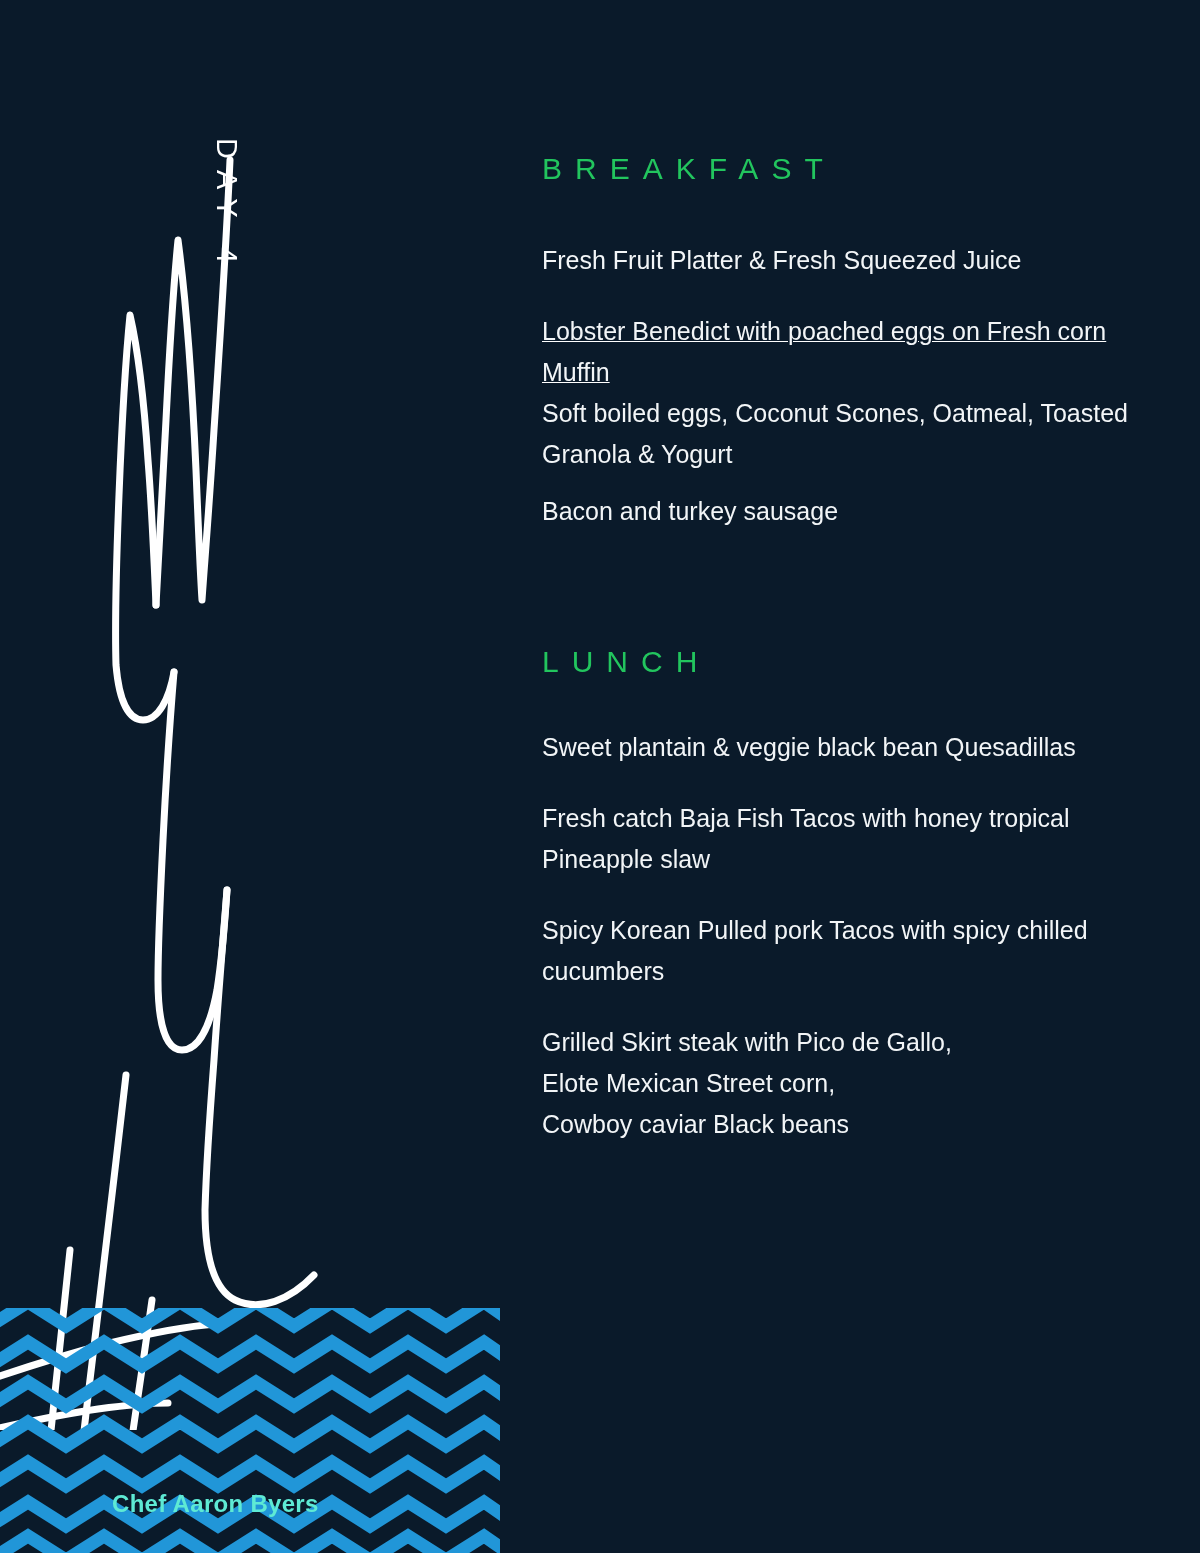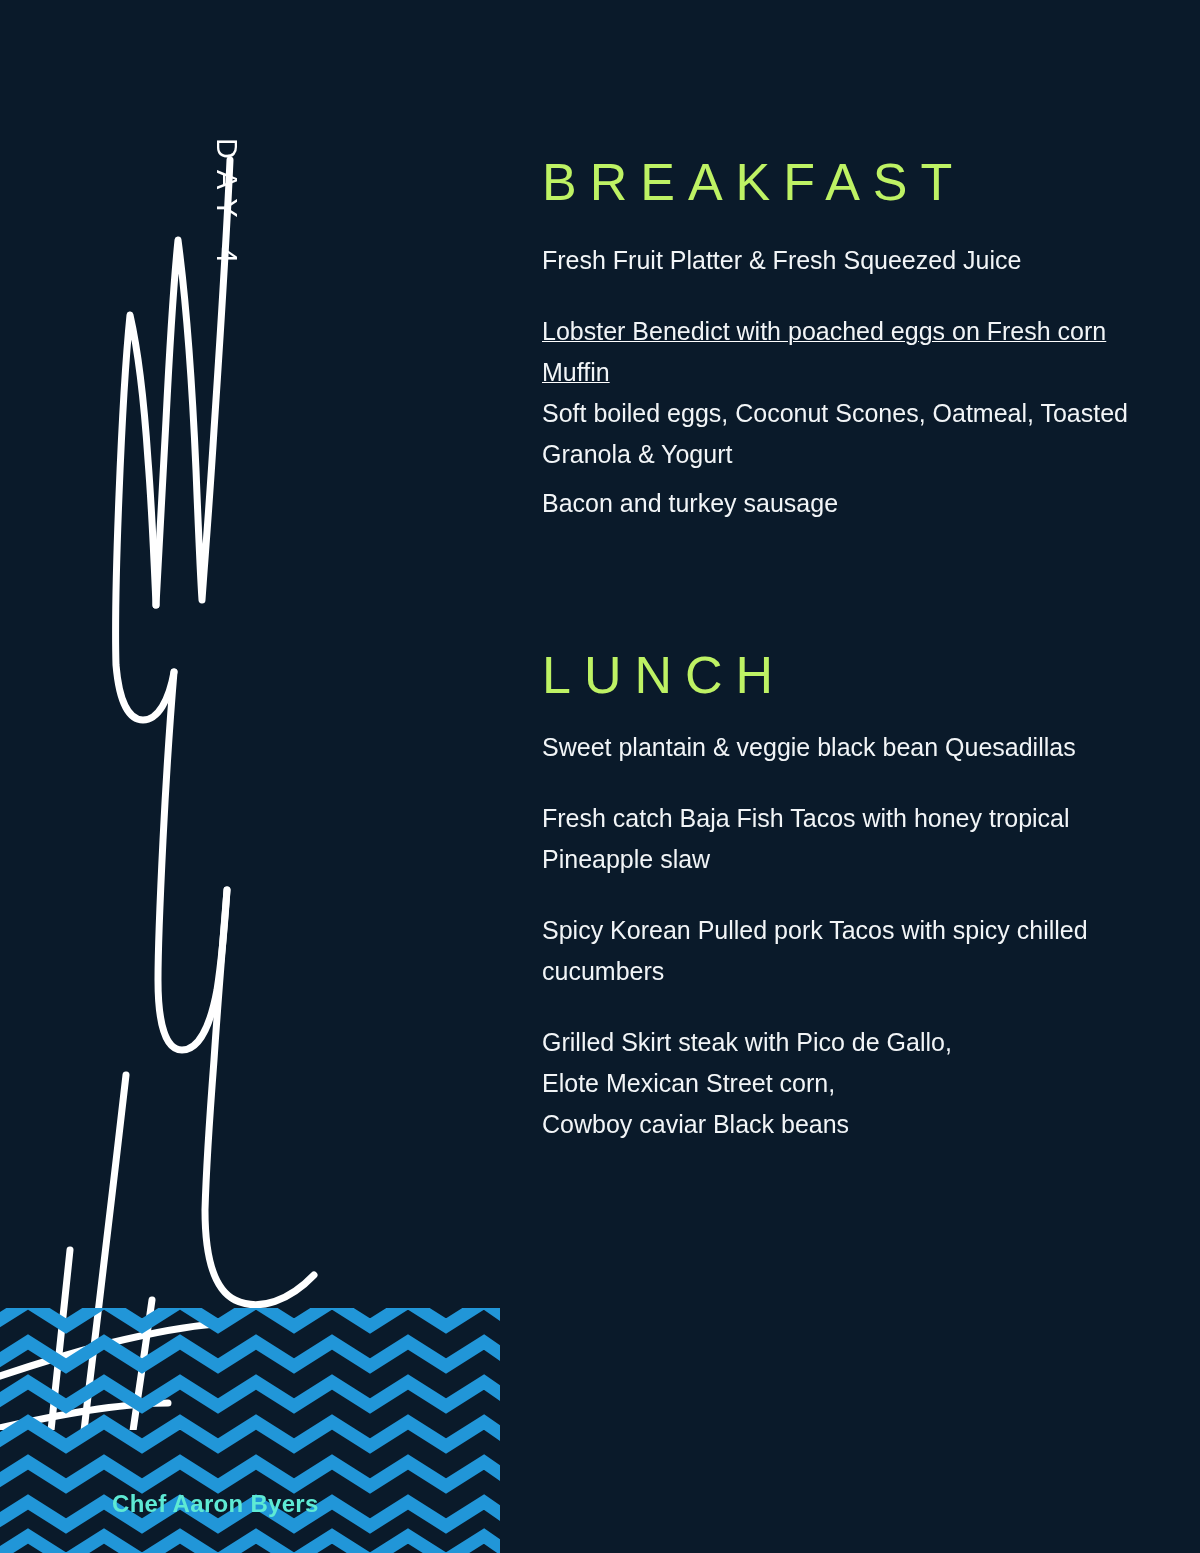--- a/index.html
+++ b/index.html
@@ -71,24 +71,24 @@
   
   .content {
     position: absolute;
     left: 540px;
     top: 0;
     width: 615px;
     height: 1553px;
   }
 
   .section-title {
-    font-size: 52px;
+    font-size: 30px;
     font-weight: 400;
     letter-spacing: 13px;
-    color: #bef264;
+    color: #22c55e;
     margin: 0;
   }
 
   .sec-breakfast { position: absolute; top: 152px; left: 2px; }
   .sec-lunch { position: absolute; top: 645px; left: 2px; }
 
   .block {
     position: absolute;
     left: 2px;
     width: 612px;
@@ -168,21 +168,21 @@
 
     <h2 class="section-title sec-breakfast">BREAKFAST</h2>
 
     <div class="block block-breakfast">
       <p class="para">
         <span class="line">Fresh Fruit Platter &amp; Fresh Squeezed Juice</span>
       </p>
       <p class="para" style="margin-bottom:0;text-decoration:underline;">
         <span class="line">Lobster Benedict with poached eggs on Fresh corn Muffin</span>
       </p>
-      <p class="para" style="margin-bottom:8px;">
+      <p class="para" style="margin-bottom:16px;">
         <span class="line">Soft boiled eggs, Coconut Scones, Oatmeal, Toasted Granola &amp; Yogurt</span>
       </p>
       <p class="para" style="margin-bottom:0;">
         <span class="line">Bacon and turkey sausage</span>
       </p>
     </div>
 
     <h2 class="section-title sec-lunch">LUNCH</h2>
 
     <div class="block block-lunch">

